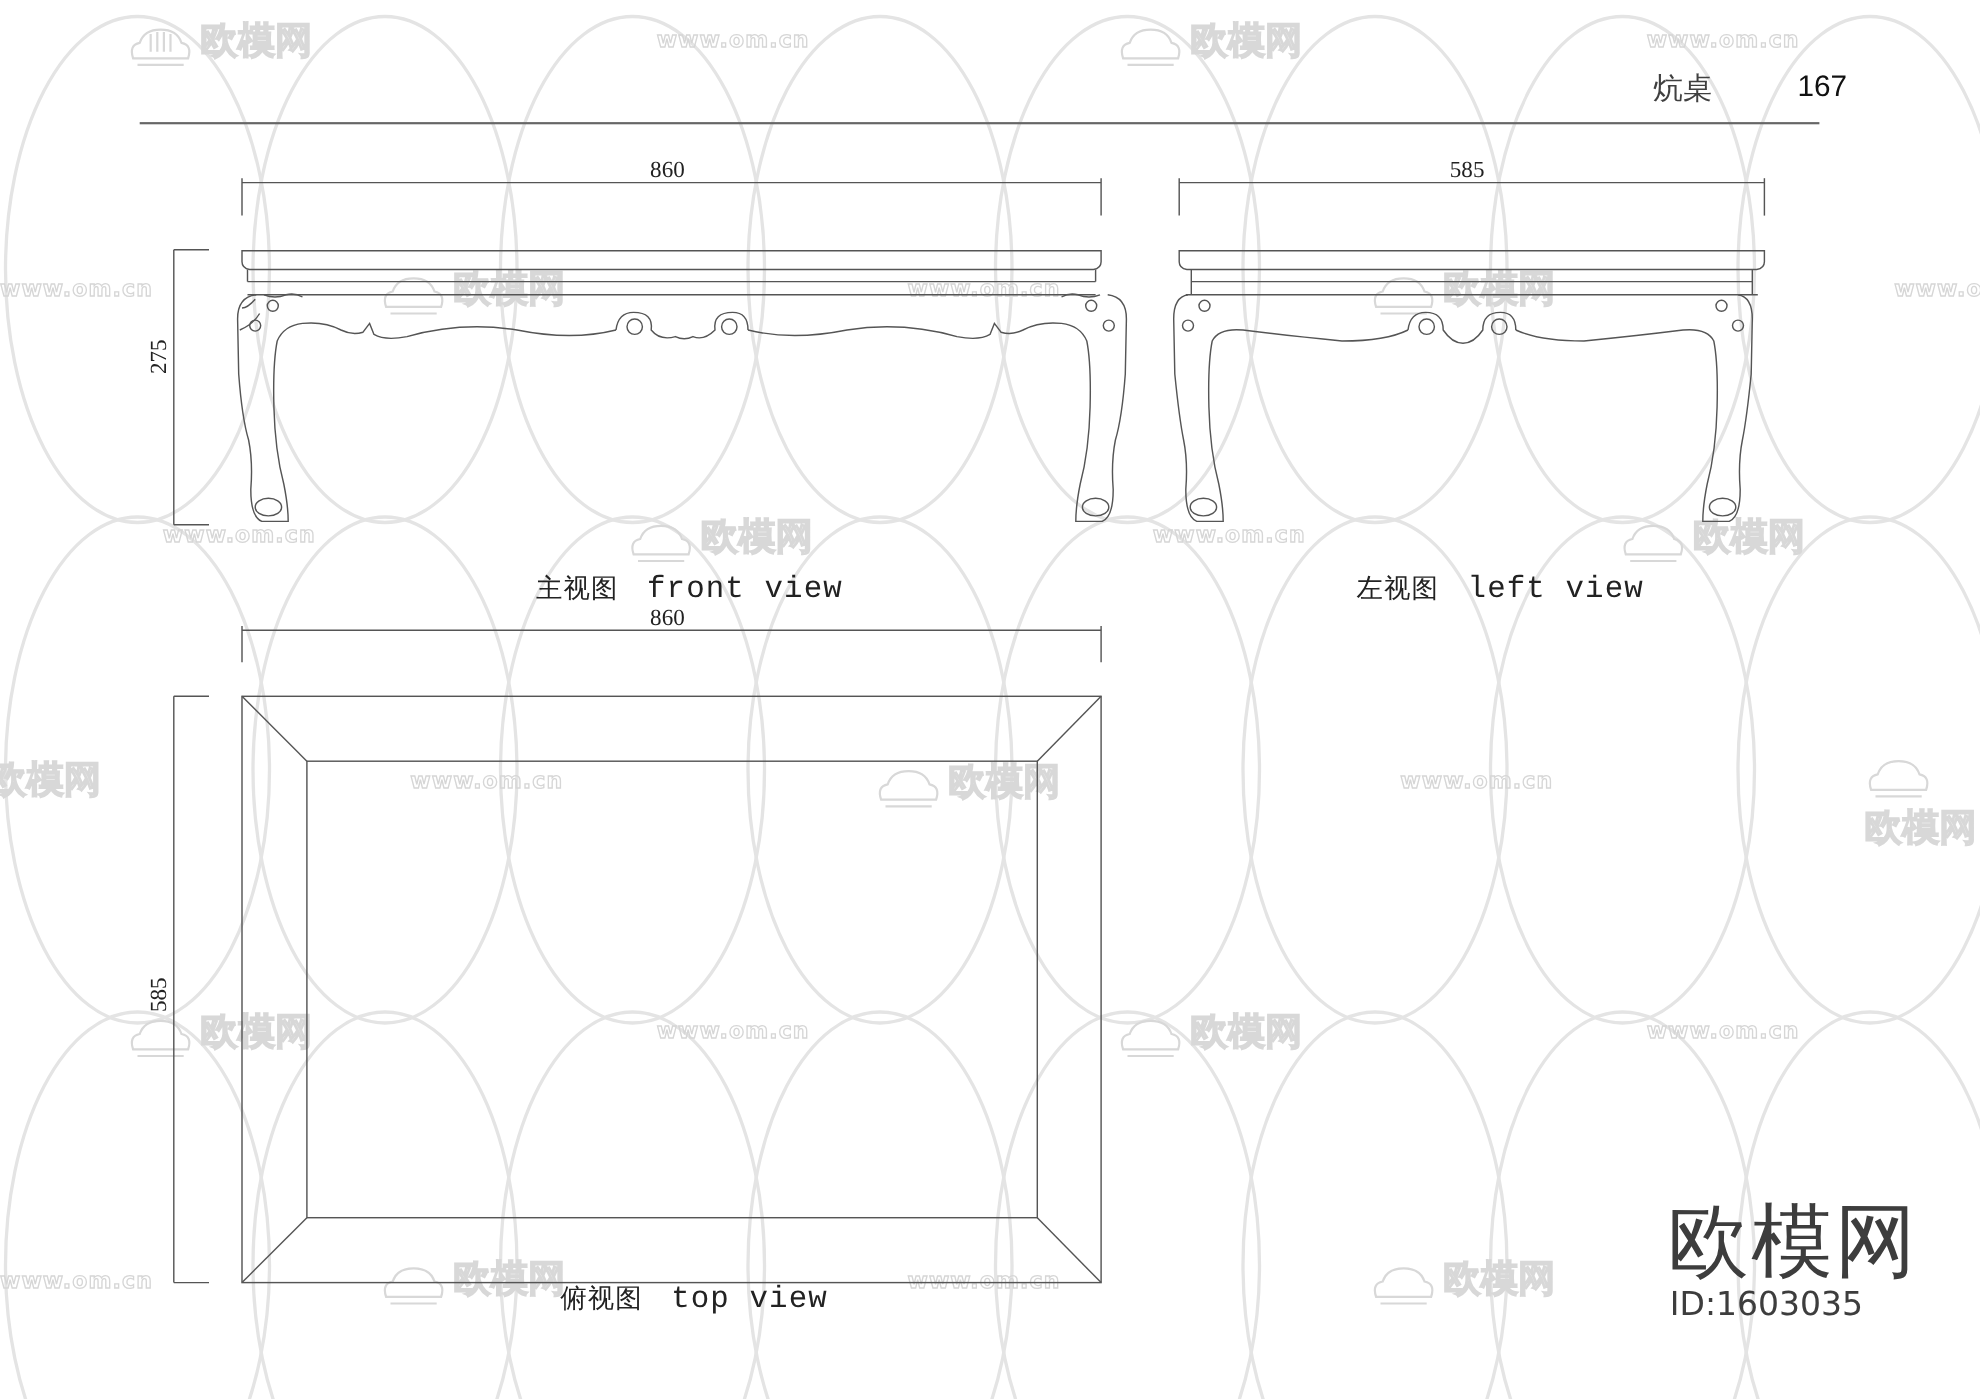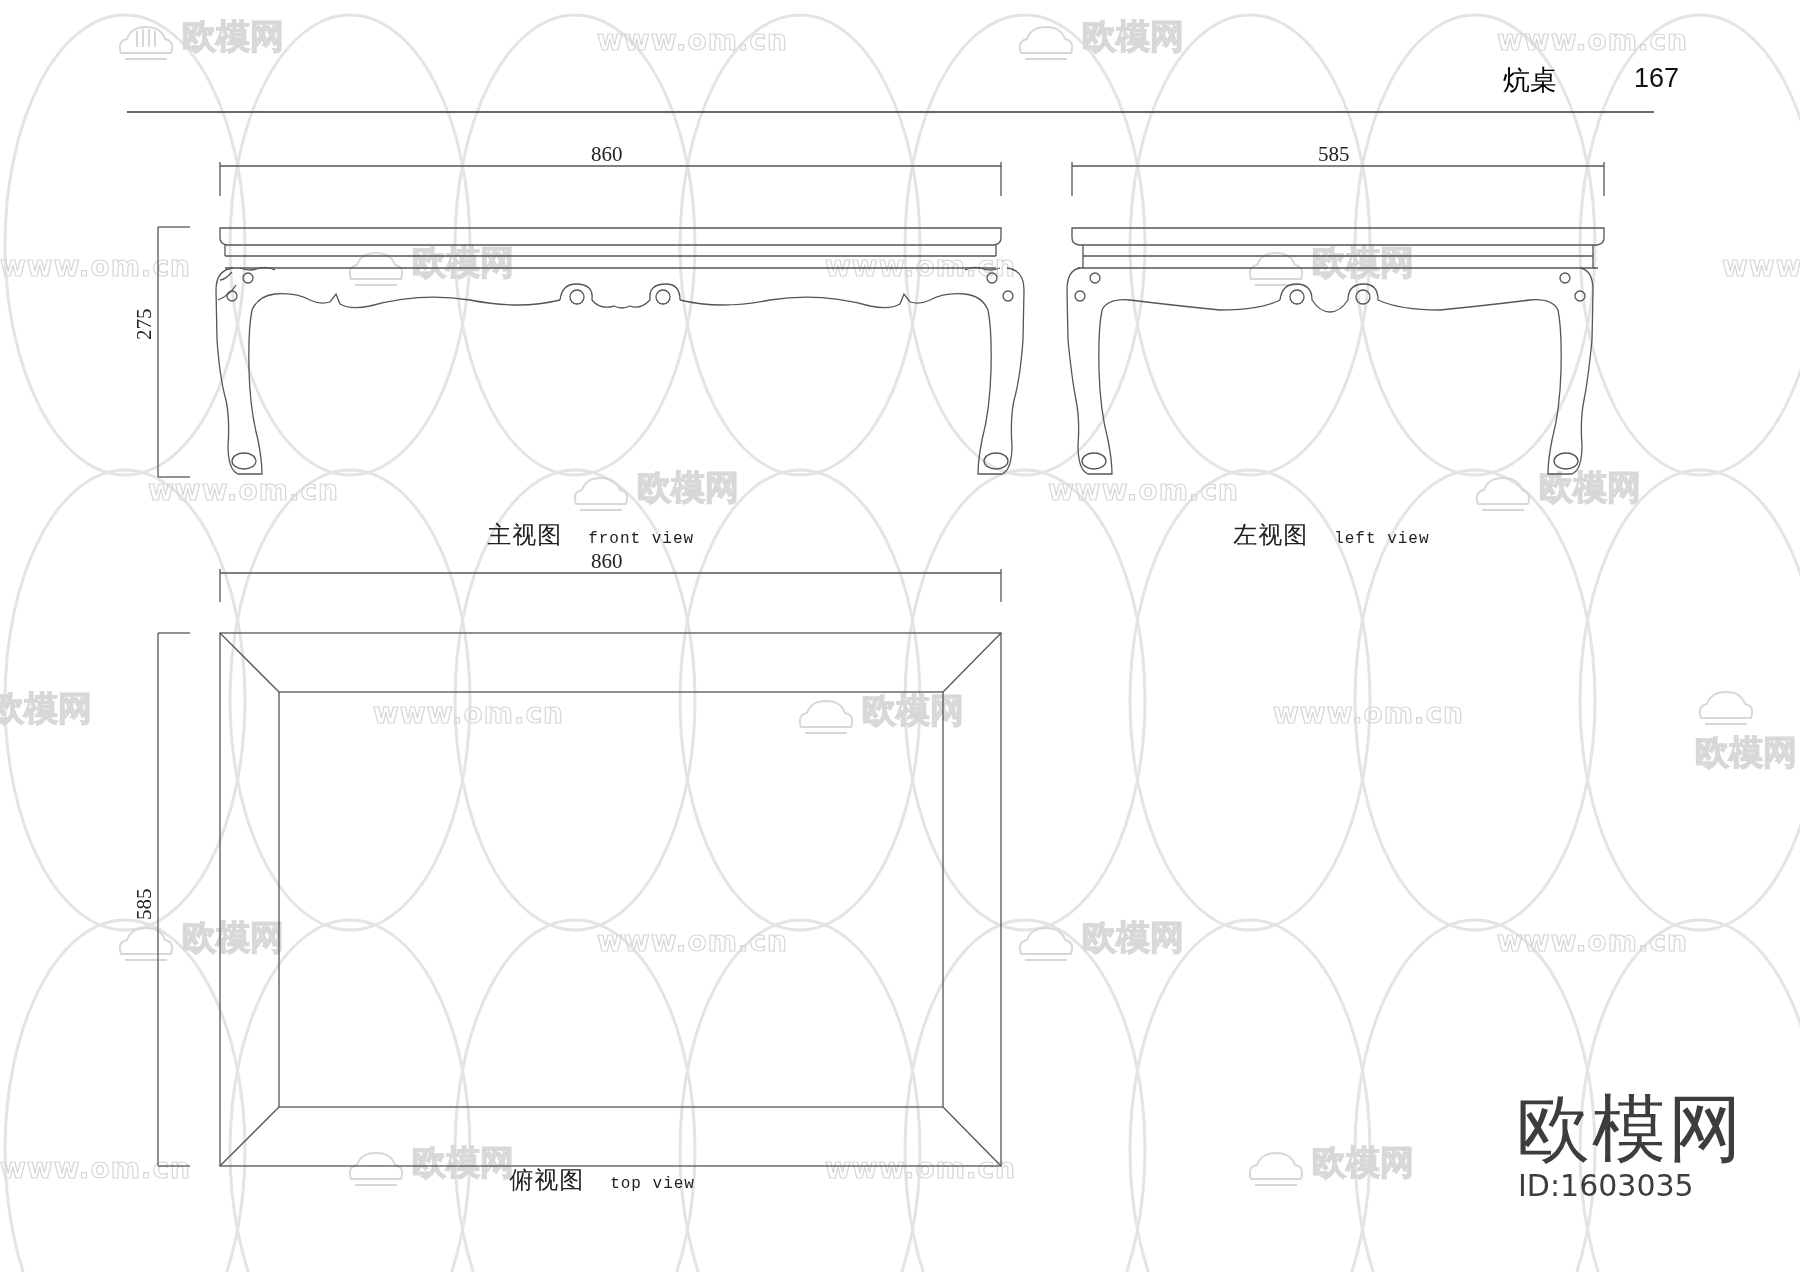--- a/index.html
+++ b/index.html
@@ -1,27 +1,27 @@
 <!DOCTYPE html>
 <html><head>
 <meta charset="utf-8">
 <style>
   html, body { margin:0; padding:0; background:#ffffff; }
   body { width:1800px; height:1272px; position:relative; overflow:hidden;
          font-family:"DejaVu Serif", serif; color:#111; }
   .abs { position:absolute; }
   svg.layer { position:absolute; left:0; top:0; }
-  .hdr-title { font-family:Liberation Serif, serif; font-size:27px; color:#000000; }
+  .hdr-title { font-family:Liberation Serif, serif; font-size:27px; color:#404040; }
   .hdr-page { font-family:"Liberation Sans", sans-serif; font-size:27px; color:#111; }
   .dim { font-family:"Liberation Serif", serif; font-size:21px; color:#222; }
   .caption { font-family:"DejaVu Serif", serif; font-size:24px; color:#222; letter-spacing:1px; white-space:pre; }
-  .caption .en { font-family:"Liberation Mono", monospace; font-size:16px; }
+  .caption .en { font-family:"Liberation Mono", monospace; font-size:28px; }
   .wm-small { font-family:"DejaVu Sans", sans-serif; font-weight:bold; font-size:34px;
               color:transparent; -webkit-text-stroke:1.4px #d8d8d8; white-space:nowrap; }
-  .wm-url { font-family:"DejaVu Sans", sans-serif; font-weight:bold; font-size:28px;
+  .wm-url { font-family:"DejaVu Sans", sans-serif; font-weight:bold; font-size:20px;
             color:transparent; -webkit-text-stroke:1.2px #d6d6d6; letter-spacing:1px; white-space:nowrap; }
   .wm-big { font-family:"DejaVu Sans", sans-serif; font-size:74px; color:#3d3d3d; font-weight:500; letter-spacing:2px; }
   .wm-id { font-family:"DejaVu Sans", sans-serif; font-size:30px; color:#3d3d3d; }
 </style>
 </head>
 <body>
 
 <svg class="layer" width="1800" height="1272">
   <g fill="none" stroke="#e4e4e4" stroke-width="3">
     <ellipse cx="125" cy="245" rx="120" ry="230"></ellipse>

